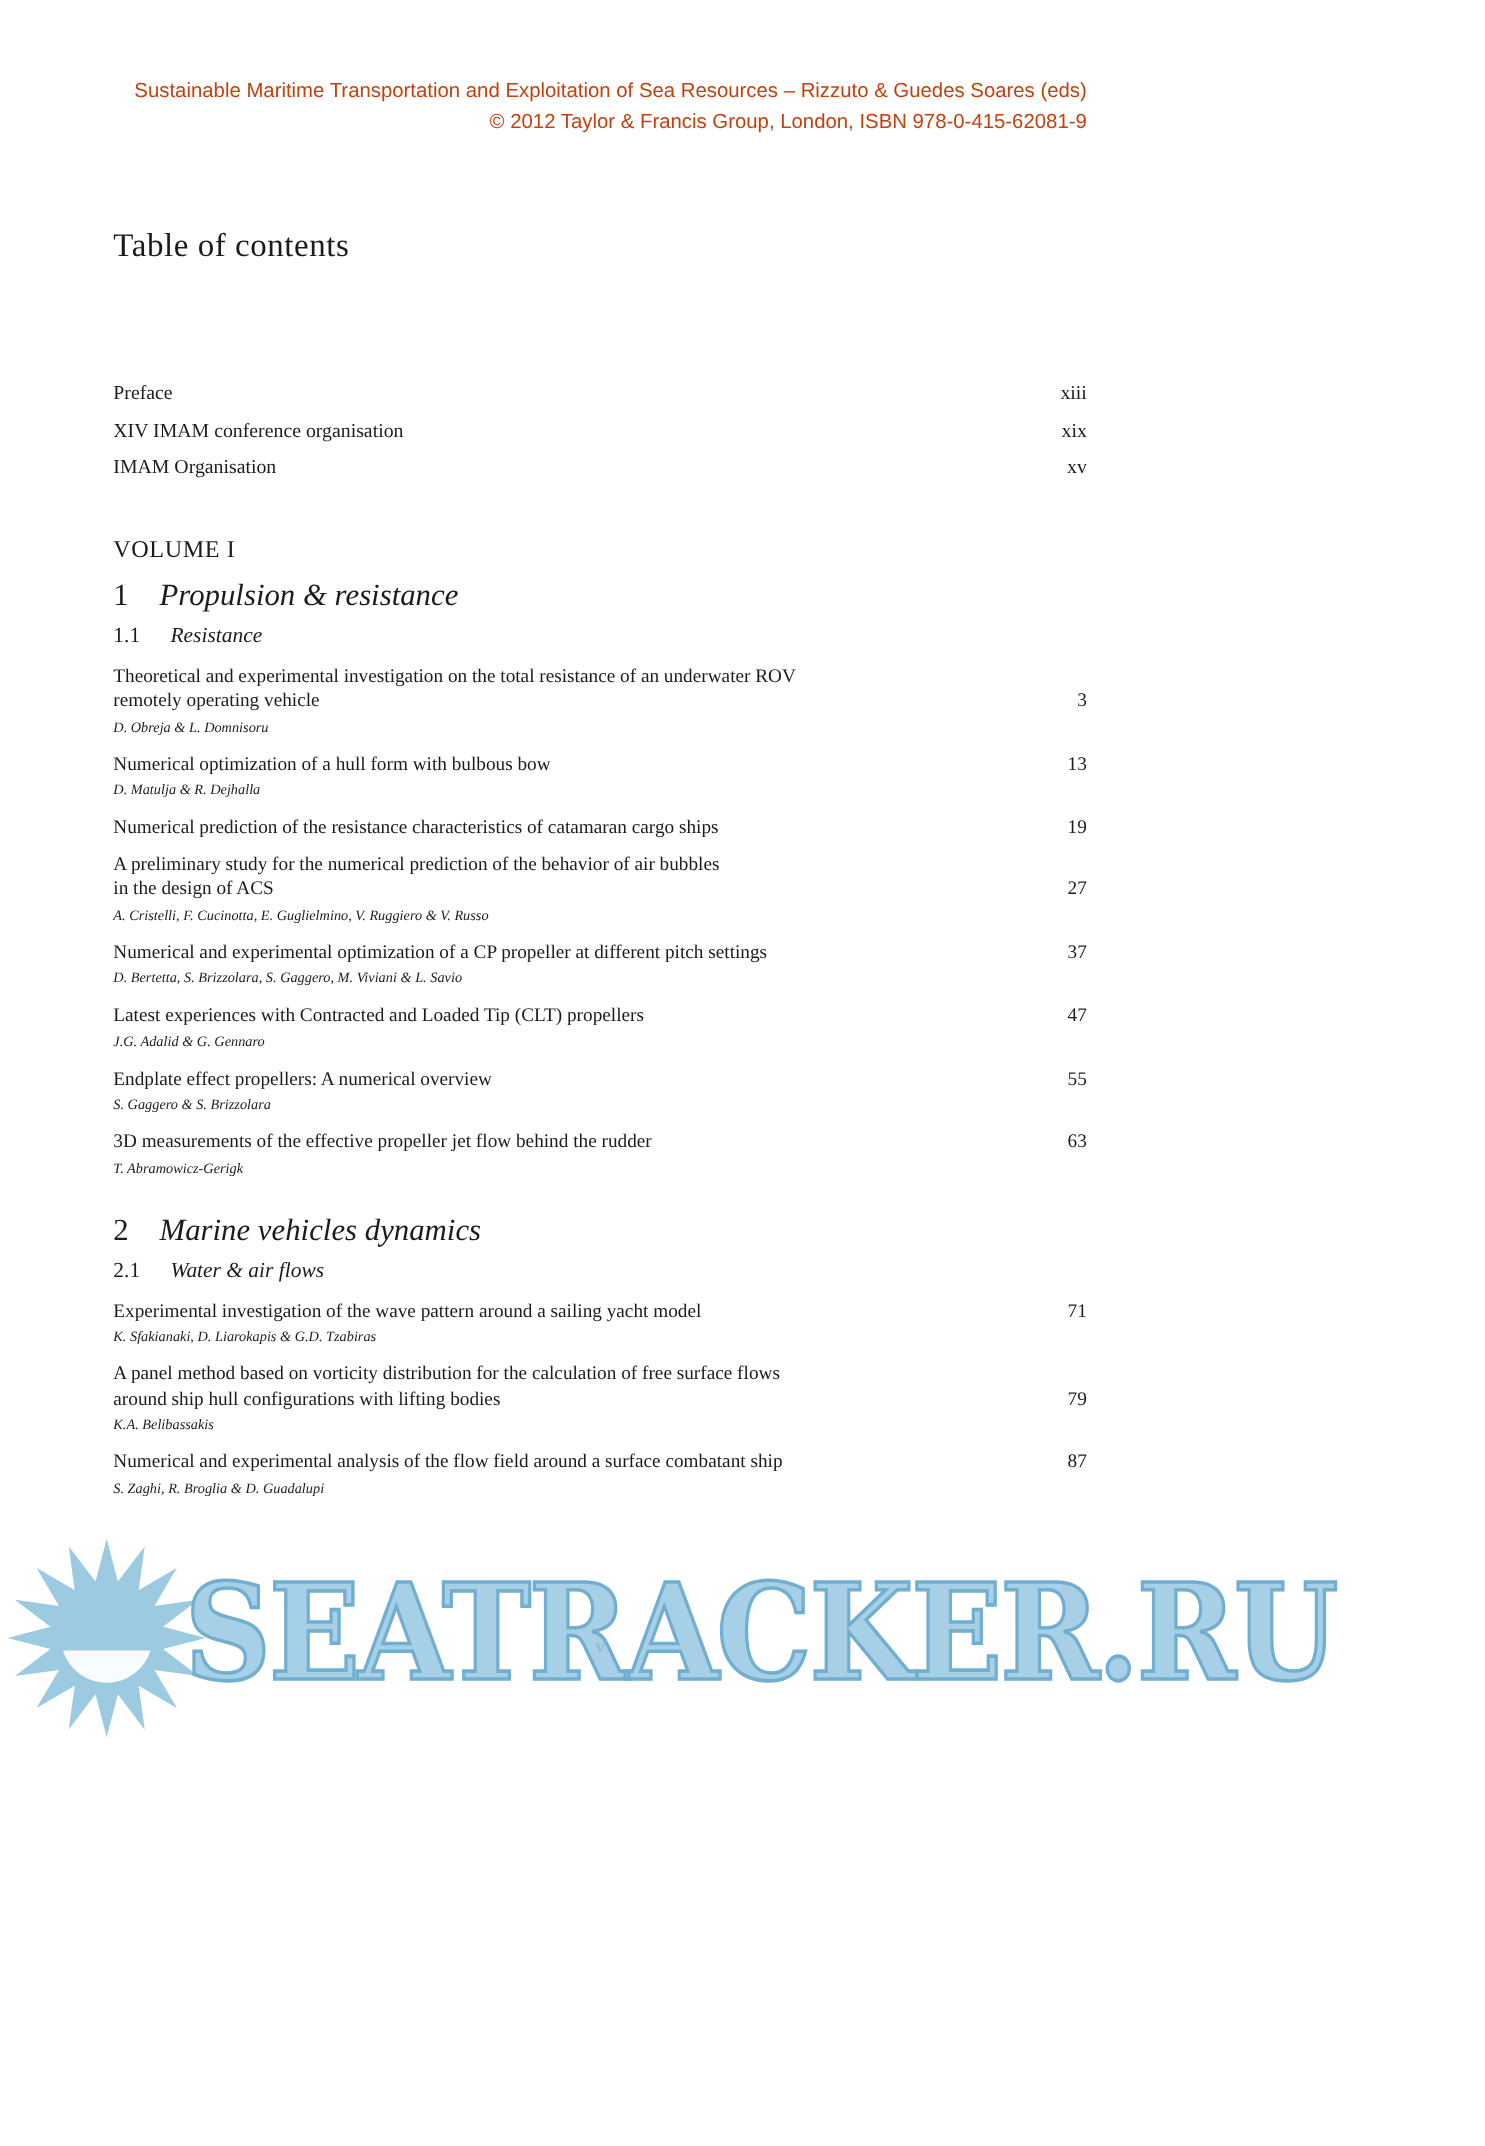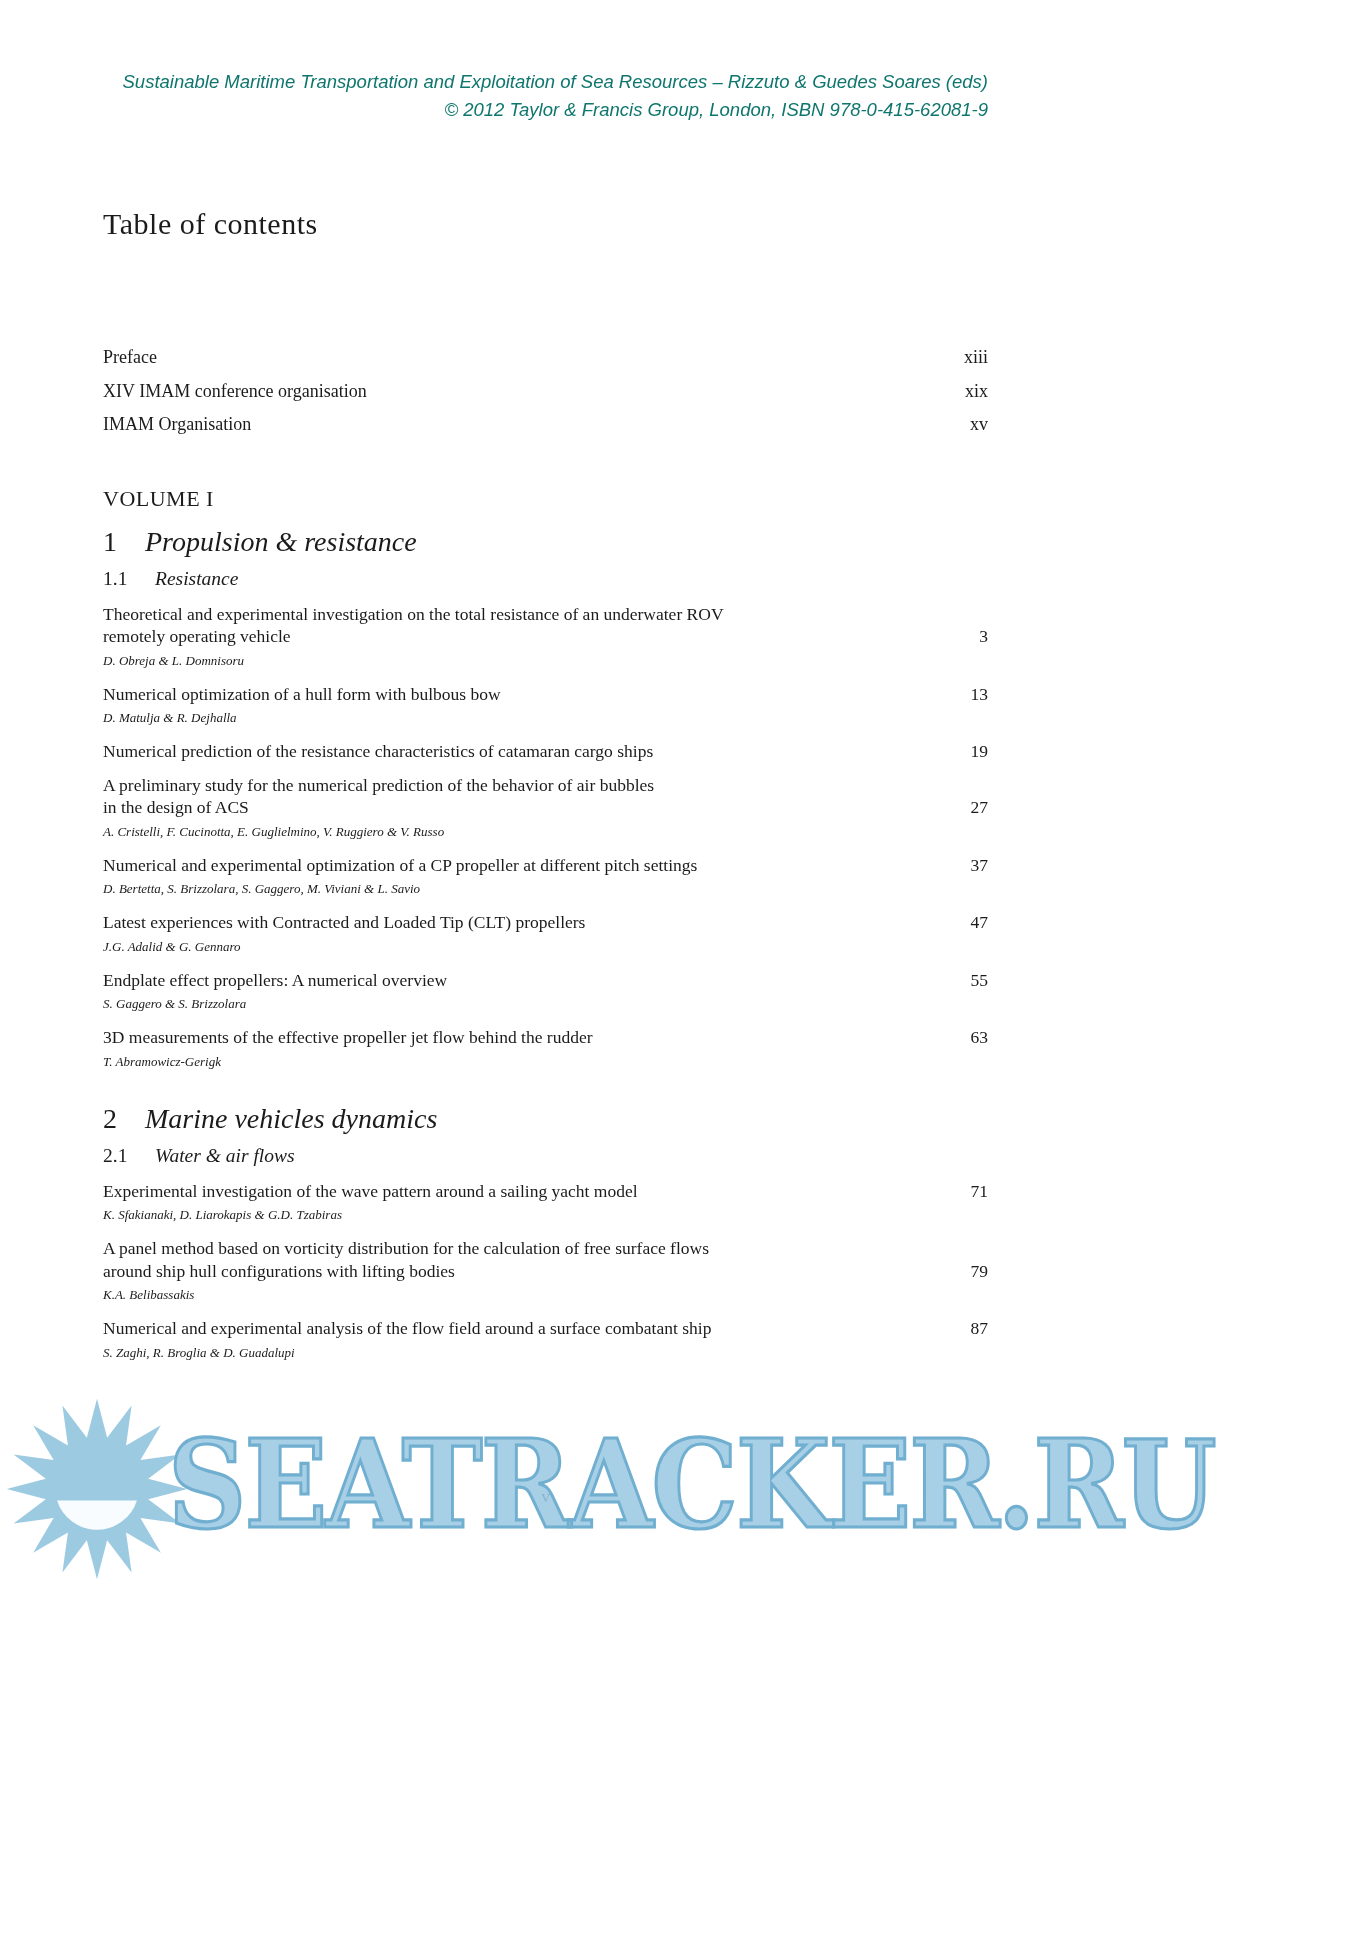--- a/index.html
+++ b/index.html
@@ -16,24 +16,23 @@
   .content {
     position: absolute;
     left: 103px;
     top: 0;
     width: 885px;
   }
   .header-block {
     margin-top: 68px;
     text-align: right;
     font-family: "Liberation Sans", sans-serif;
-    font-style: italic;
     font-size: 18.5px;
     line-height: 27.5px;
-    color: #0f766e;
+    color: #c2410c;
   }
   .page-title {
     margin-top: 84px;
     font-size: 30px;
     letter-spacing: 0.5px;
     font-weight: normal;
   }
   .front-matter {
     margin-top: 100px;
     font-size: 18px;

